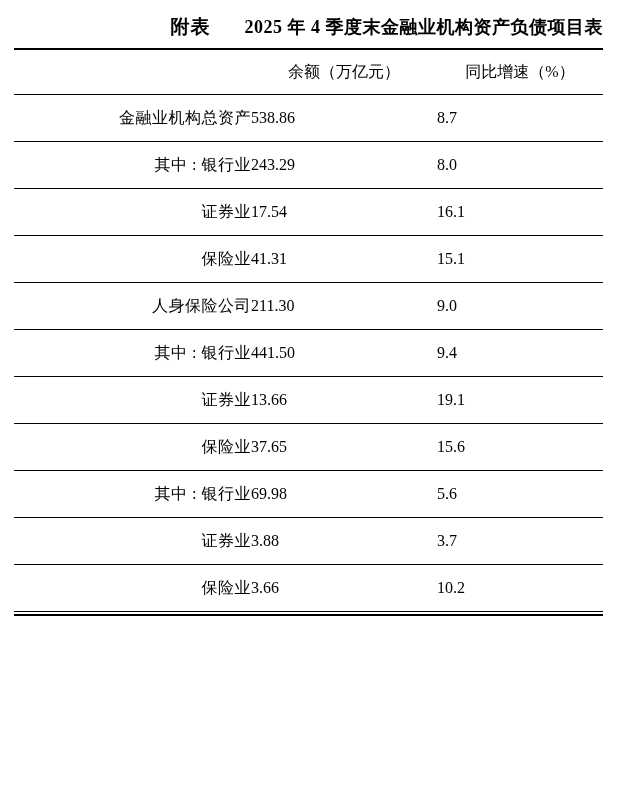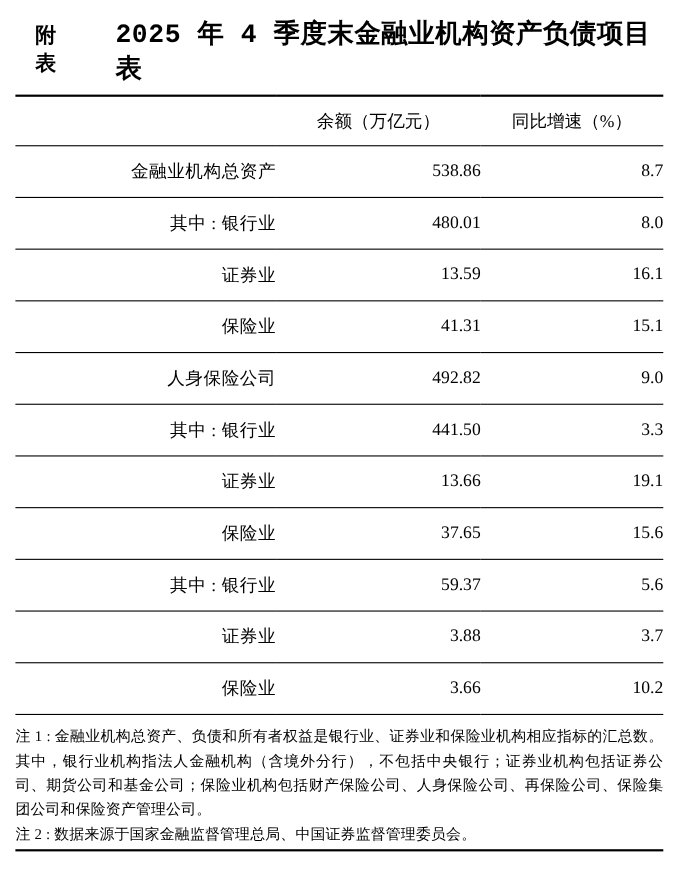--- a/index.html
+++ b/index.html
@@ -17,32 +17,31 @@
   .page {
     width: 617px;
     height: 807px;
     box-sizing: border-box;
     padding: 10px 14px 0 14px;
     position: relative;
   }
   .title-row {
     display: flex;
     align-items: baseline;
-    justify-content: space-between;
+    justify-content: flex-end;
     padding: 4px 0 8px 18px;
-    font-family: Liberation Mono, monospace;
   }
   .title-label {
     font-size: 19px;
     font-weight: bold;
     letter-spacing: 1px;
     margin-right: 34px;
   }
   .title-main {
-    font-size: 24px;
+    font-size: 18px;
     font-weight: bold;
     letter-spacing: 0.5px;
   }
   table.fin {
     width: 589px;
     border-collapse: collapse;
     table-layout: fixed;
   }
   table.fin td, table.fin th {
     border-top: 1px solid #000;
@@ -79,21 +78,21 @@
     font-size: 16.5px;
     letter-spacing: 0.5px;
   }
   .item-l2 {
     text-align: right;
     padding-left: 84px;
     font-size: 16.5px;
     letter-spacing: 0.5px;
   }
   .num {
-    text-align: right;
+    text-align: left;
     font-size: 16.5px;
     font-family: "Liberation Serif", "DejaVu Serif", serif;
   }
   .notes {
     width: 589px;
     margin-top: 9px;
     font-size: 13.5px;
     line-height: 1.62;
     text-align: justify;
     letter-spacing: 0.2px;
@@ -131,71 +130,67 @@
         <td class="head-cell">同比增速（%）</td>
       </tr>
 
       <tr>
         <td class="item-l0">金融业机构总资产</td>
         <td class="num">538.86</td>
         <td class="num">8.7</td>
       </tr>
       <tr>
         <td class="item-l1">其中 : 银行业</td>
-        <td class="num">480.01</td>
+        <td class="num">243.29</td>
         <td class="num">8.0</td>
       </tr>
       <tr>
         <td class="item-l2">证券业</td>
-        <td class="num">13.59</td>
+        <td class="num">17.54</td>
         <td class="num">16.1</td>
       </tr>
       <tr>
         <td class="item-l2">保险业</td>
         <td class="num">41.31</td>
         <td class="num">15.1</td>
       </tr>
       <tr>
         <td class="item-l0">人身保险公司</td>
-        <td class="num">492.82</td>
+        <td class="num">211.30</td>
         <td class="num">9.0</td>
       </tr>
       <tr>
         <td class="item-l1">其中 : 银行业</td>
         <td class="num">441.50</td>
-        <td class="num">3.3</td>
+        <td class="num">9.4</td>
       </tr>
       <tr>
         <td class="item-l2">证券业</td>
         <td class="num">13.66</td>
         <td class="num">19.1</td>
       </tr>
       <tr>
         <td class="item-l2">保险业</td>
         <td class="num">37.65</td>
         <td class="num">15.6</td>
       </tr>
       <tr>
         <td class="item-l1">其中 : 银行业</td>
-        <td class="num">59.37</td>
+        <td class="num">69.98</td>
         <td class="num">5.6</td>
       </tr>
       <tr>
         <td class="item-l2">证券业</td>
         <td class="num">3.88</td>
         <td class="num">3.7</td>
       </tr>
       <tr>
         <td class="item-l2">保险业</td>
         <td class="num">3.66</td>
         <td class="num">10.2</td>
       </tr>
     </tbody>
   </table>
 
-  <div class="notes">
-    <p>注 1 : 金融业机构总资产、负债和所有者权益是银行业、证券业和保险业机构相应指标的汇总数。其中，银行业机构指法人金融机构（含境外分行），不包括中央银行；证券业机构包括证券公司、期货公司和基金公司；保险业机构包括财产保险公司、人身保险公司、再保险公司、保险集团公司和保险资产管理公司。</p>
-    <p>注 2 : 数据来源于国家金融监督管理总局、中国证券监督管理委员会。</p>
-  </div>
 
   <div class="bottom-rule"></div>
 
 </div>
 
 </body></html>

